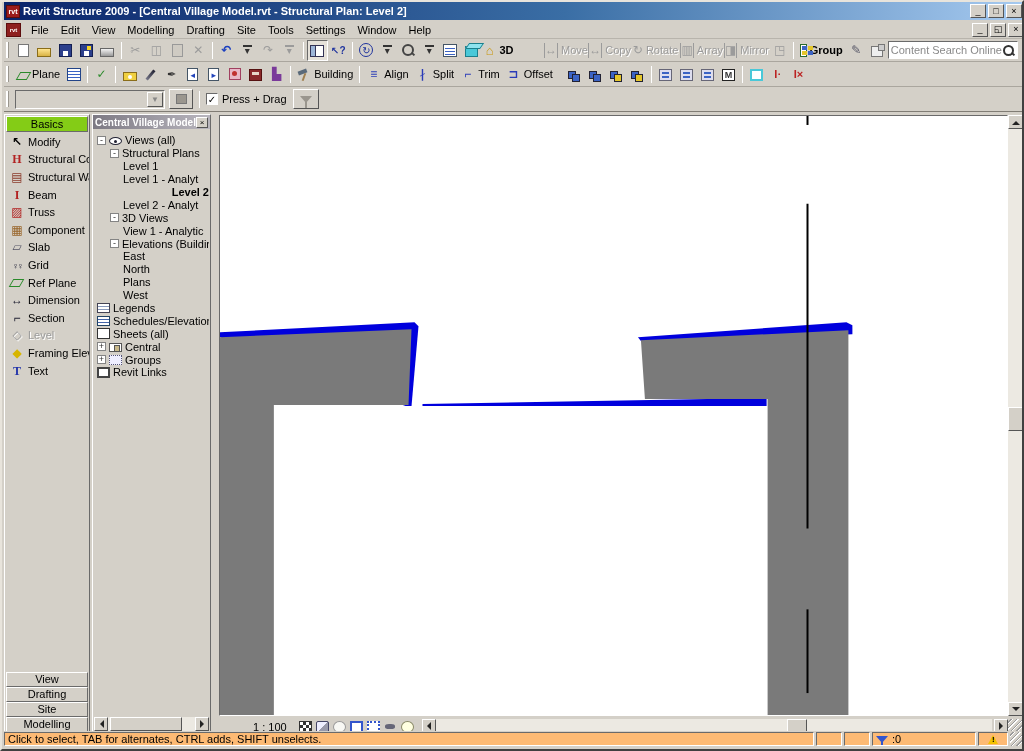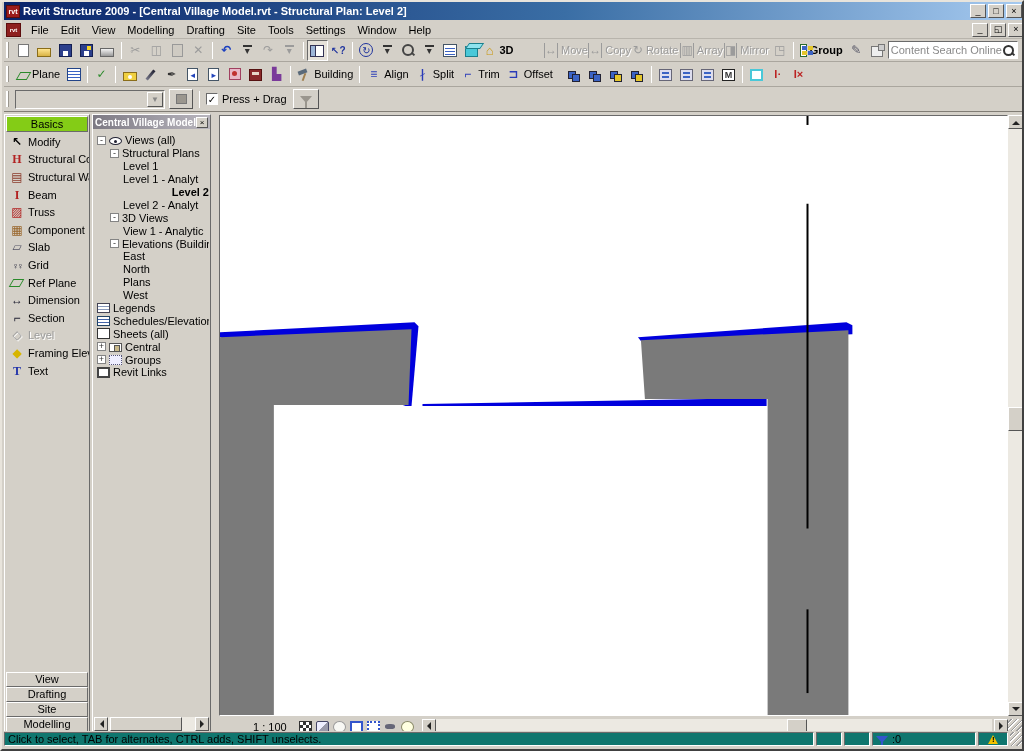--- a/index.html
+++ b/index.html
@@ -223,21 +223,21 @@
   .vb-crop{border:2px solid #3355cc;background:#fff;}
   .vb-crop2{border:2px dotted #3355cc;background:#fff;}
   .vb-hide::before{content:"";position:absolute;left:1px;top:3px;width:10px;height:5px;background:#667;border-radius:40%;}
   .vb-bulb{border:1px solid #886;border-radius:50%;background:#ffffe0;}
   #htrack{flex:1;height:14px;background:#ece9e2;position:relative;margin-right:2px;}
   #hthumb{position:absolute;left:351px;top:0;width:20px;height:14px;background:#d4d0c8;border:1px solid;border-color:#fff #555 #555 #fff;}
   #corner{width:14px;height:14px;background:repeating-linear-gradient(135deg,#d4d0c8 0 2px,#999 2px 3px,#fff 3px 4px);margin-right:2px;}
   
   #statusbar{position:absolute;left:2px;bottom:2px;width:1020px;height:16px;background:#d4d0c8;
      display:flex;align-items:center;gap:2px;}
-  .spanel{height:14px;background:#0f766e;border:1px solid;border-color:#6a6a6a #fff #fff #6a6a6a;
+  .spanel{height:14px;background:#fdba74;border:1px solid;border-color:#6a6a6a #fff #fff #6a6a6a;
      font-size:11px;display:flex;align-items:center;padding:0 3px;white-space:nowrap;overflow:hidden;}
   #smsg{flex:1;}
   .warnic{width:12px;height:11px;position:relative;}
   .warnic::before{content:"";position:absolute;left:1px;top:1px;width:0;height:0;
      border-left:5px solid transparent;border-right:5px solid transparent;border-bottom:9px solid #f2c200;}
   .warnic::after{content:"!";position:absolute;left:5px;top:1px;font-size:8px;font-weight:bold;color:#000;}
 </style>
 </head>
 <body>
 

